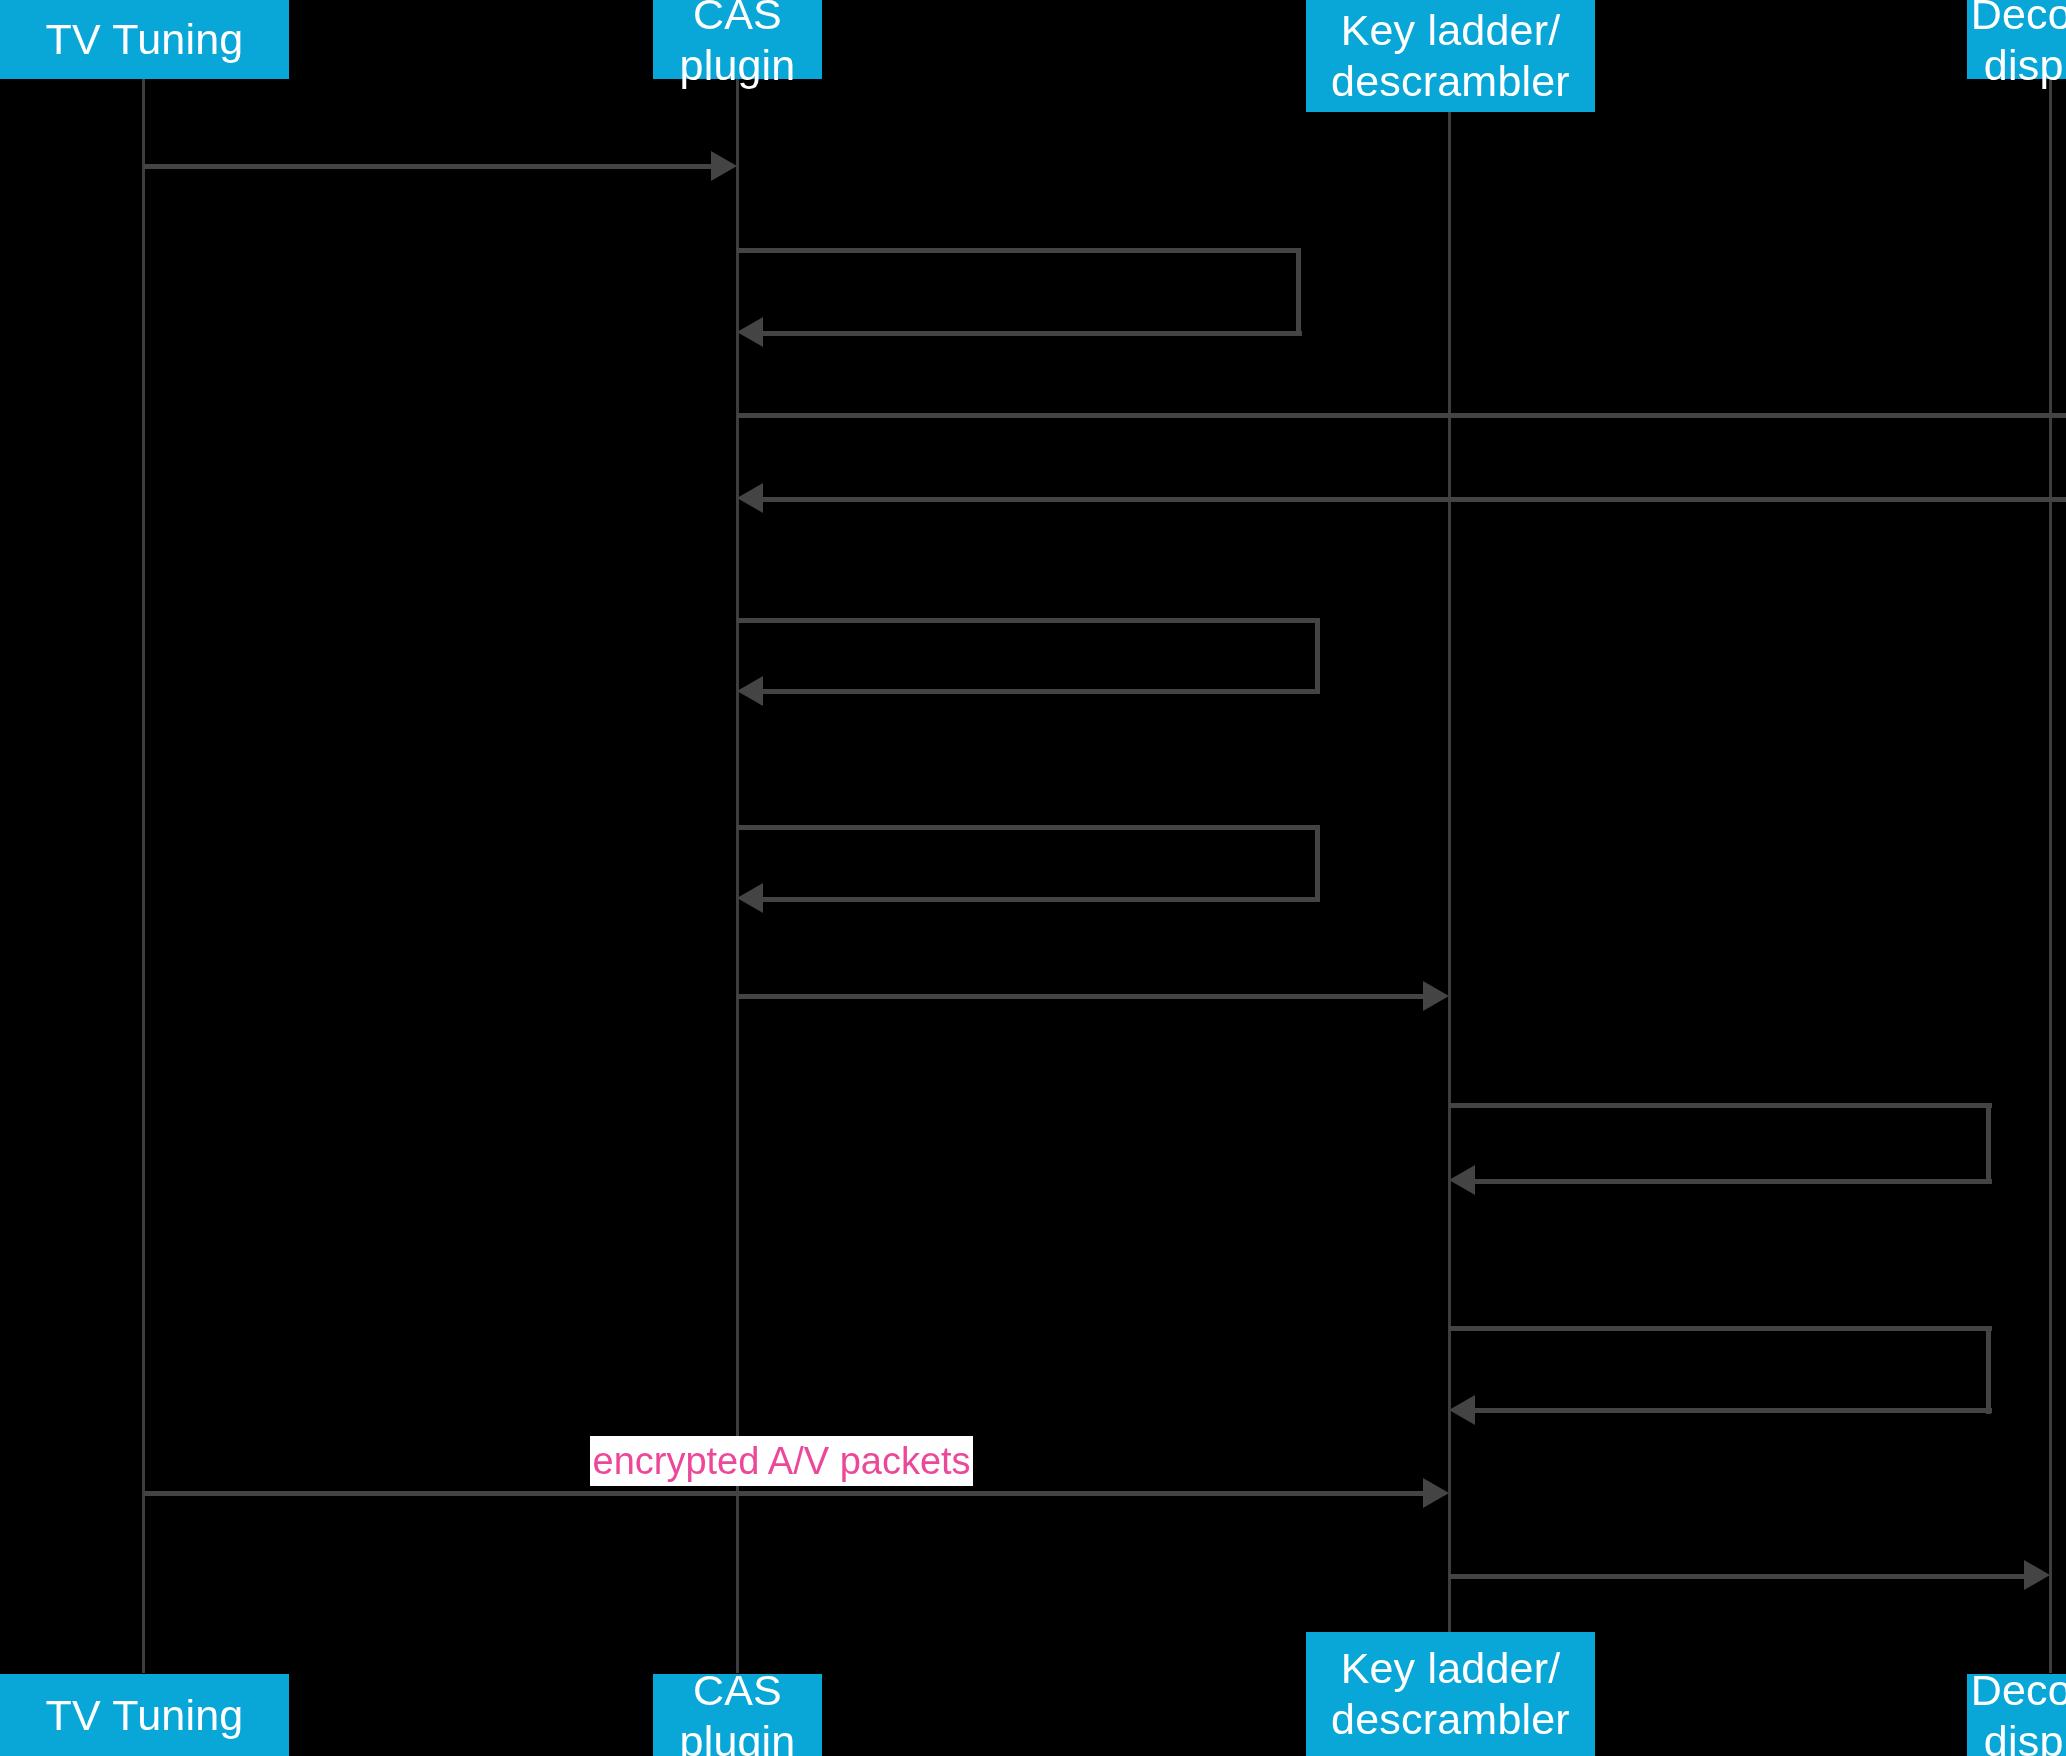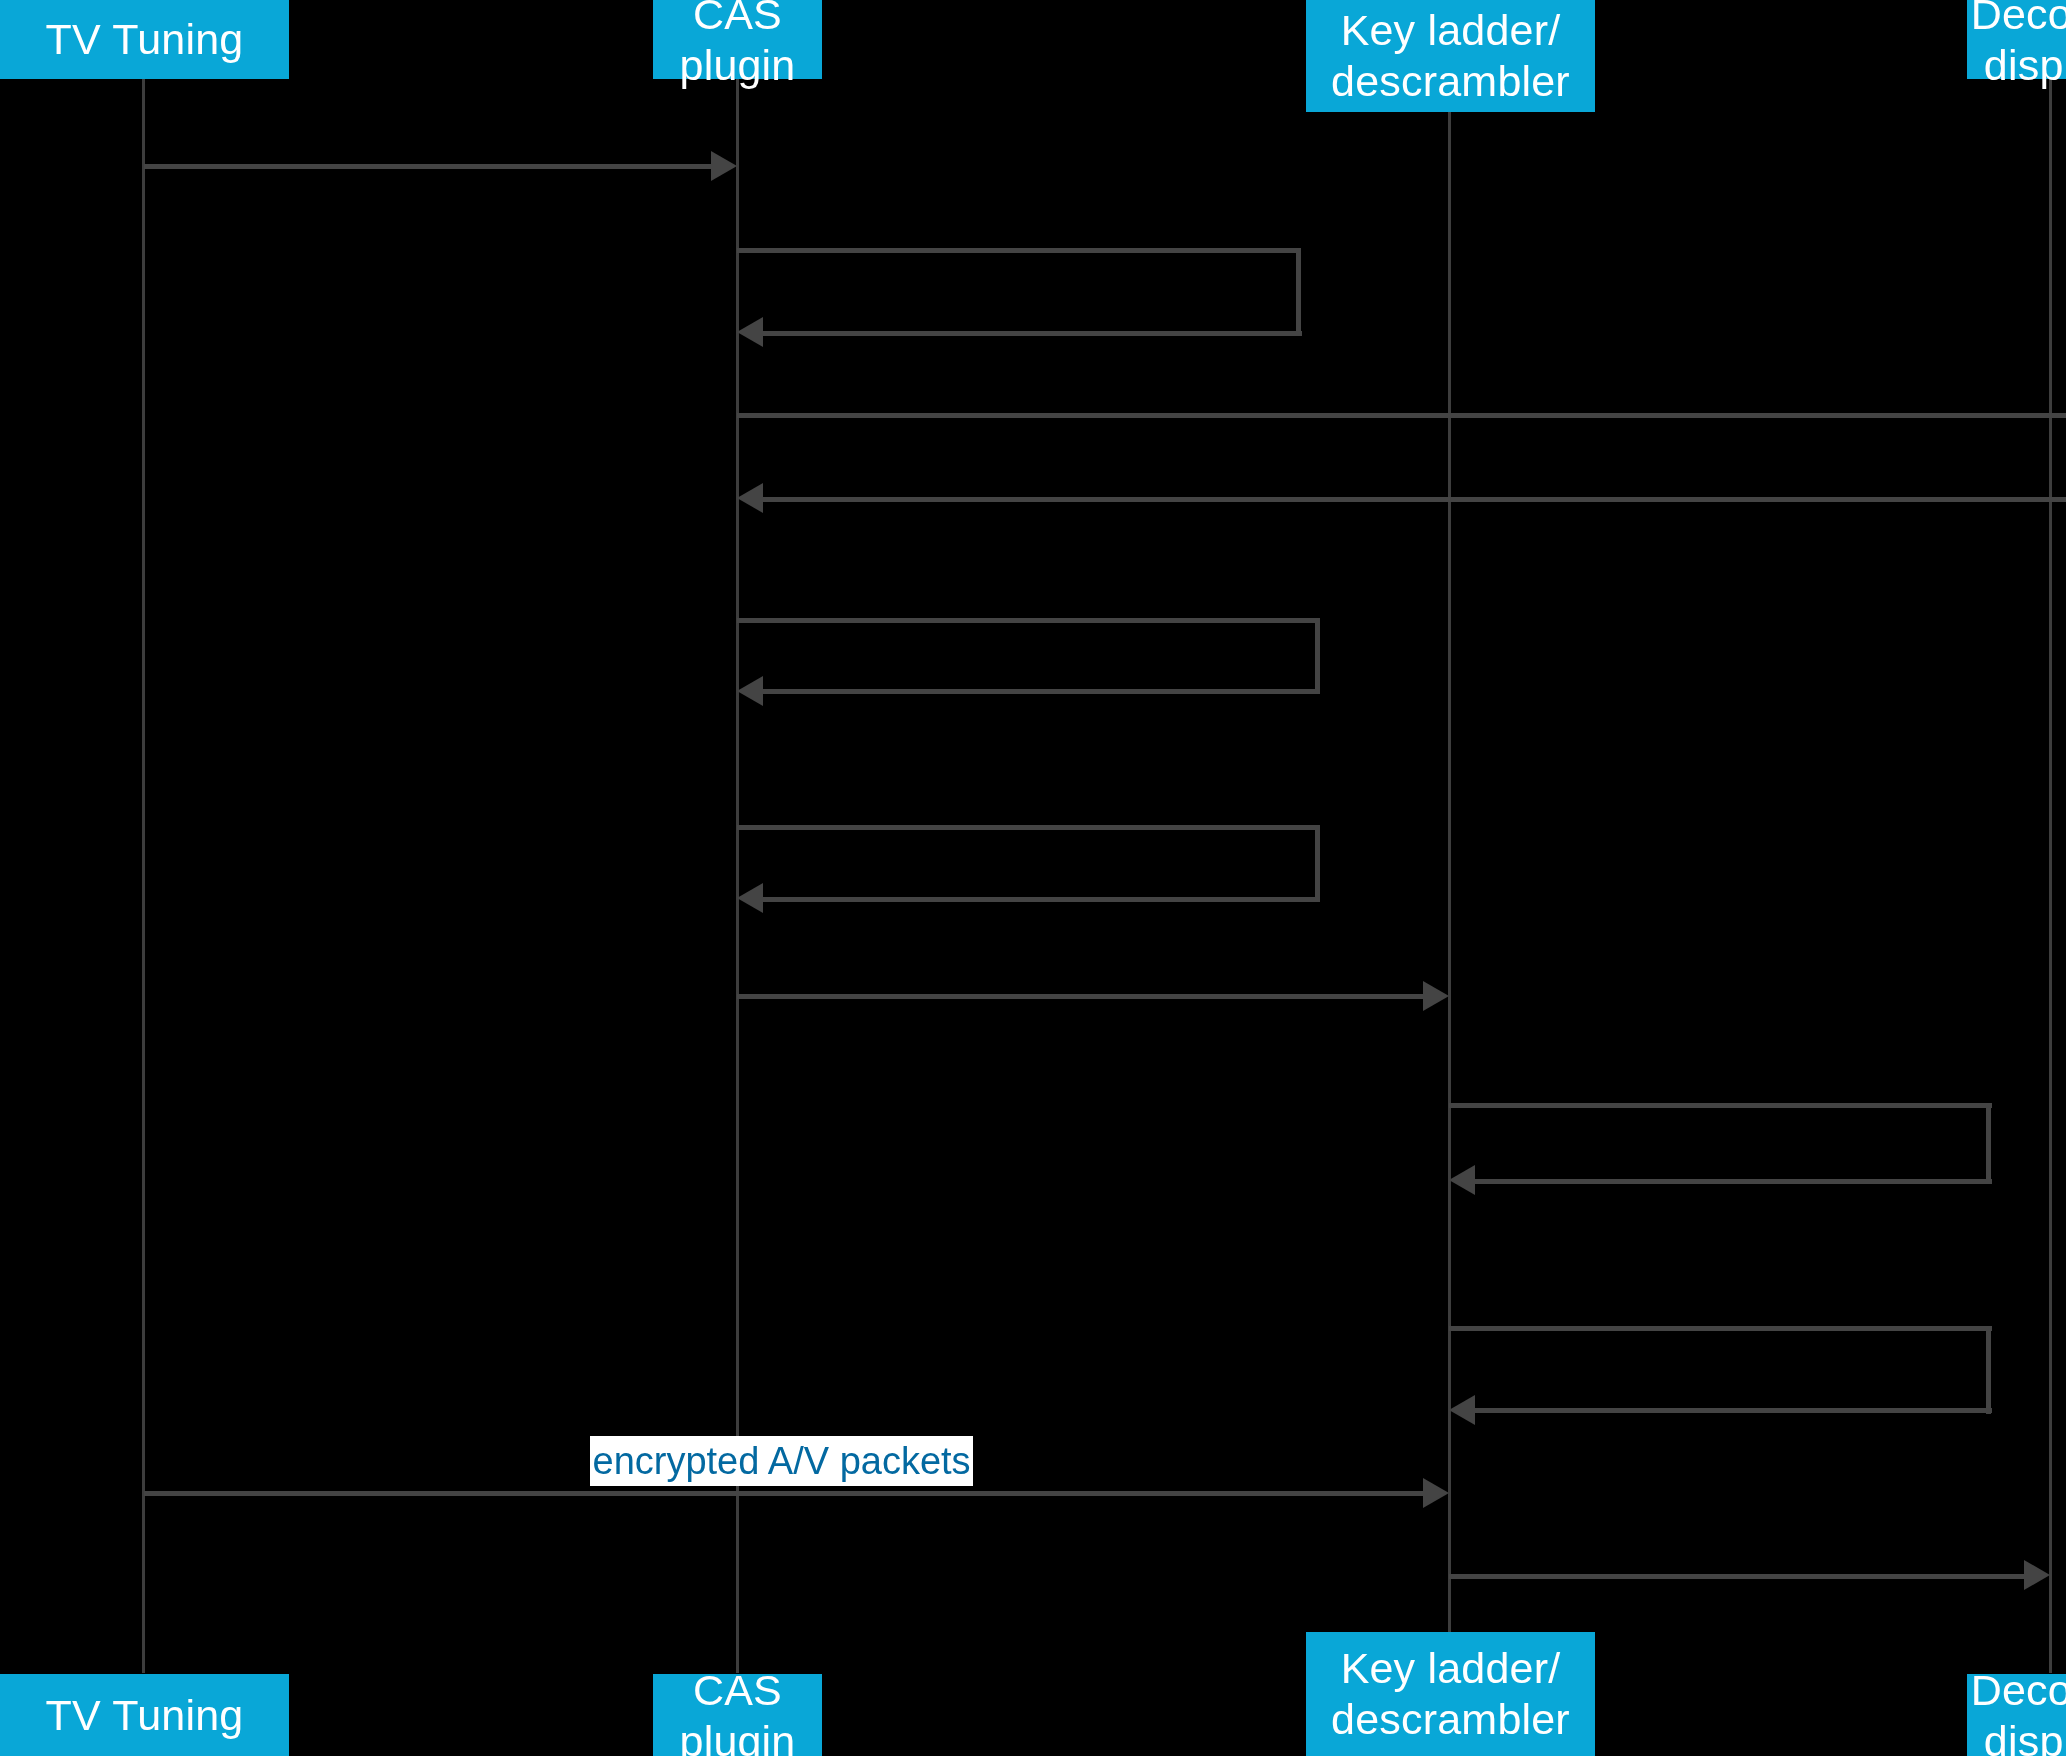--- a/index.html
+++ b/index.html
@@ -61,21 +61,21 @@
     border-left: 26px solid #444444;
   }
   .arrowhead.left {
     border-top: 15.7px solid transparent;
     border-bottom: 15.7px solid transparent;
     border-right: 26px solid #444444;
   }
   .msg-label {
     position: absolute;
     background: #ffffff;
-    color: #0369a1;
+    color: #ec4899;
     font-size: 38px;
     line-height: 1.0;
     padding: 5.8px 2.5px 6.6px 2.5px;
     white-space: nowrap;
     font-family: "Liberation Sans", sans-serif;
   }
 </style>
 </head>
 <body>
 

